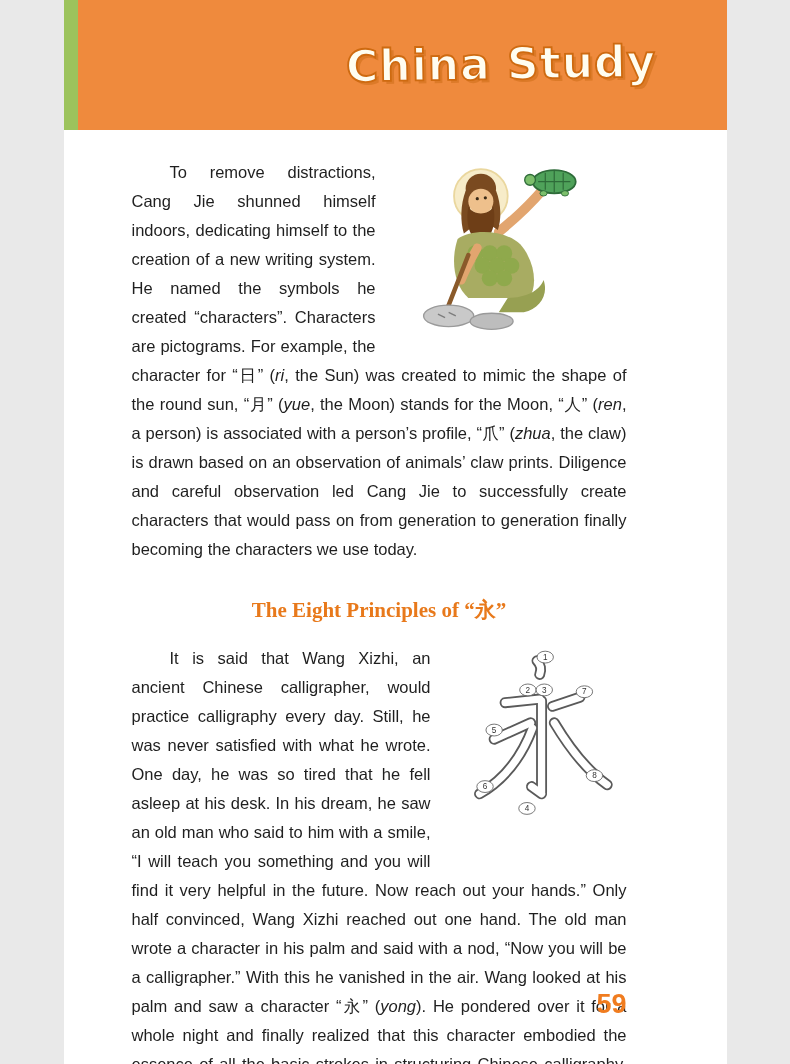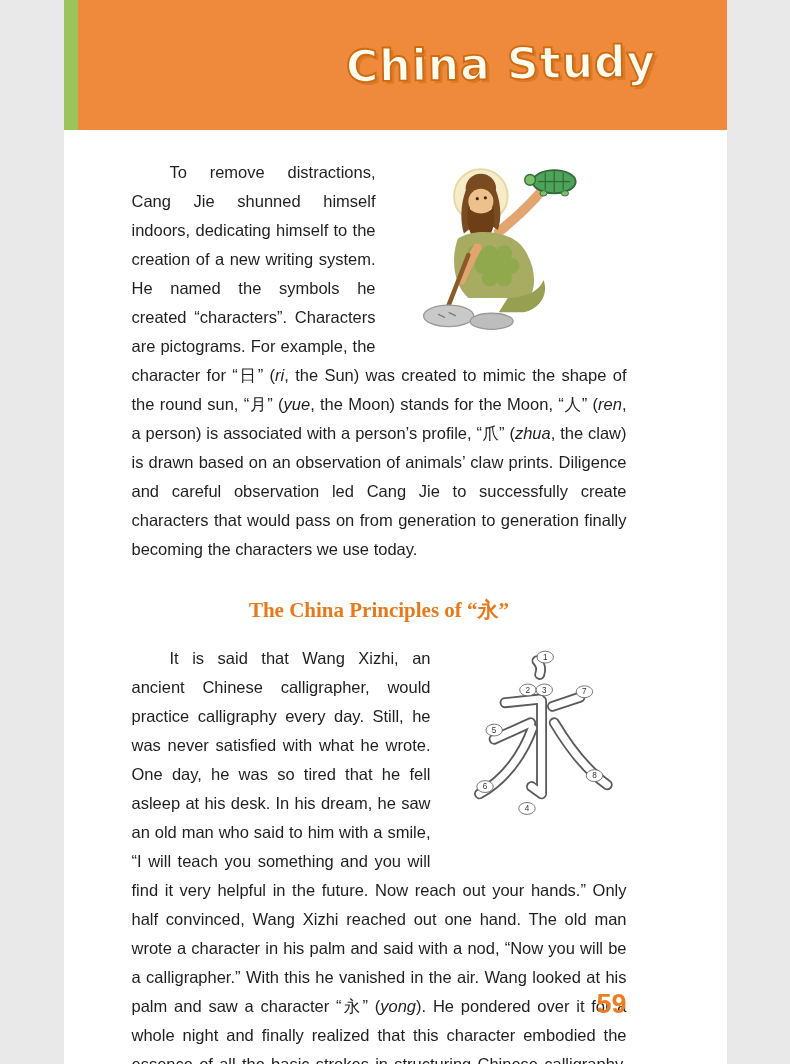--- a/index.html
+++ b/index.html
@@ -114,21 +114,21 @@
           <line x1="74" y1="104" x2="52" y2="160" stroke="#8A5A2B" stroke-width="5" stroke-linecap="round"></line>
 
           <ellipse cx="52" cy="172" rx="28" ry="12" fill="#C9C9C9" stroke="#9a9a9a" stroke-width="1.5"></ellipse>
           <ellipse cx="100" cy="178" rx="24" ry="9" fill="#BDBDBD" stroke="#9a9a9a" stroke-width="1.5"></ellipse>
           <path d="M40,170 L48,174 M52,168 L60,172" stroke="#7d7d7d" stroke-width="1.5"></path>
         </svg>
       </div>
       <p class="para"><span>To remove distractions, Cang Jie shunned himself indoors, dedicating himself to the creation of a new writing system. He named the symbols he created “characters”. Characters are pictograms. For example, the character for “日” (</span><span class="it">ri</span><span>, the Sun) was created to mimic the shape of the round sun, “月” (</span><span class="it">yue</span><span>, the Moon) stands for the Moon, “人” (</span><span class="it">ren</span><span>, a person) is associated with a person’s profile, “爪” (</span><span class="it">zhua</span><span>, the claw) is drawn based on an observation of animals’ claw prints. Diligence and careful observation led Cang Jie to successfully create characters that would pass on from generation to generation finally becoming the characters we use today.</span></p>
     </div>
 
-    <h2 class="sec-heading">The China Principles of “永”</h2>
+    <h2 class="sec-heading">The Eight Principles of “永”</h2>
 
     <div class="section">
       <div class="fig fig-yong">
         <svg width="180" height="196" viewBox="0 0 190 215">
 
           <g>
             <path class="stroke-outer" d="M95,14 C99,18 100,24 98,29"></path>
             <path class="stroke-outer" d="M60,60 L98,56"></path>
             <path class="stroke-outer" d="M100,58 L100,158"></path>
             <path class="stroke-outer" d="M100,160 L89,152"></path>

